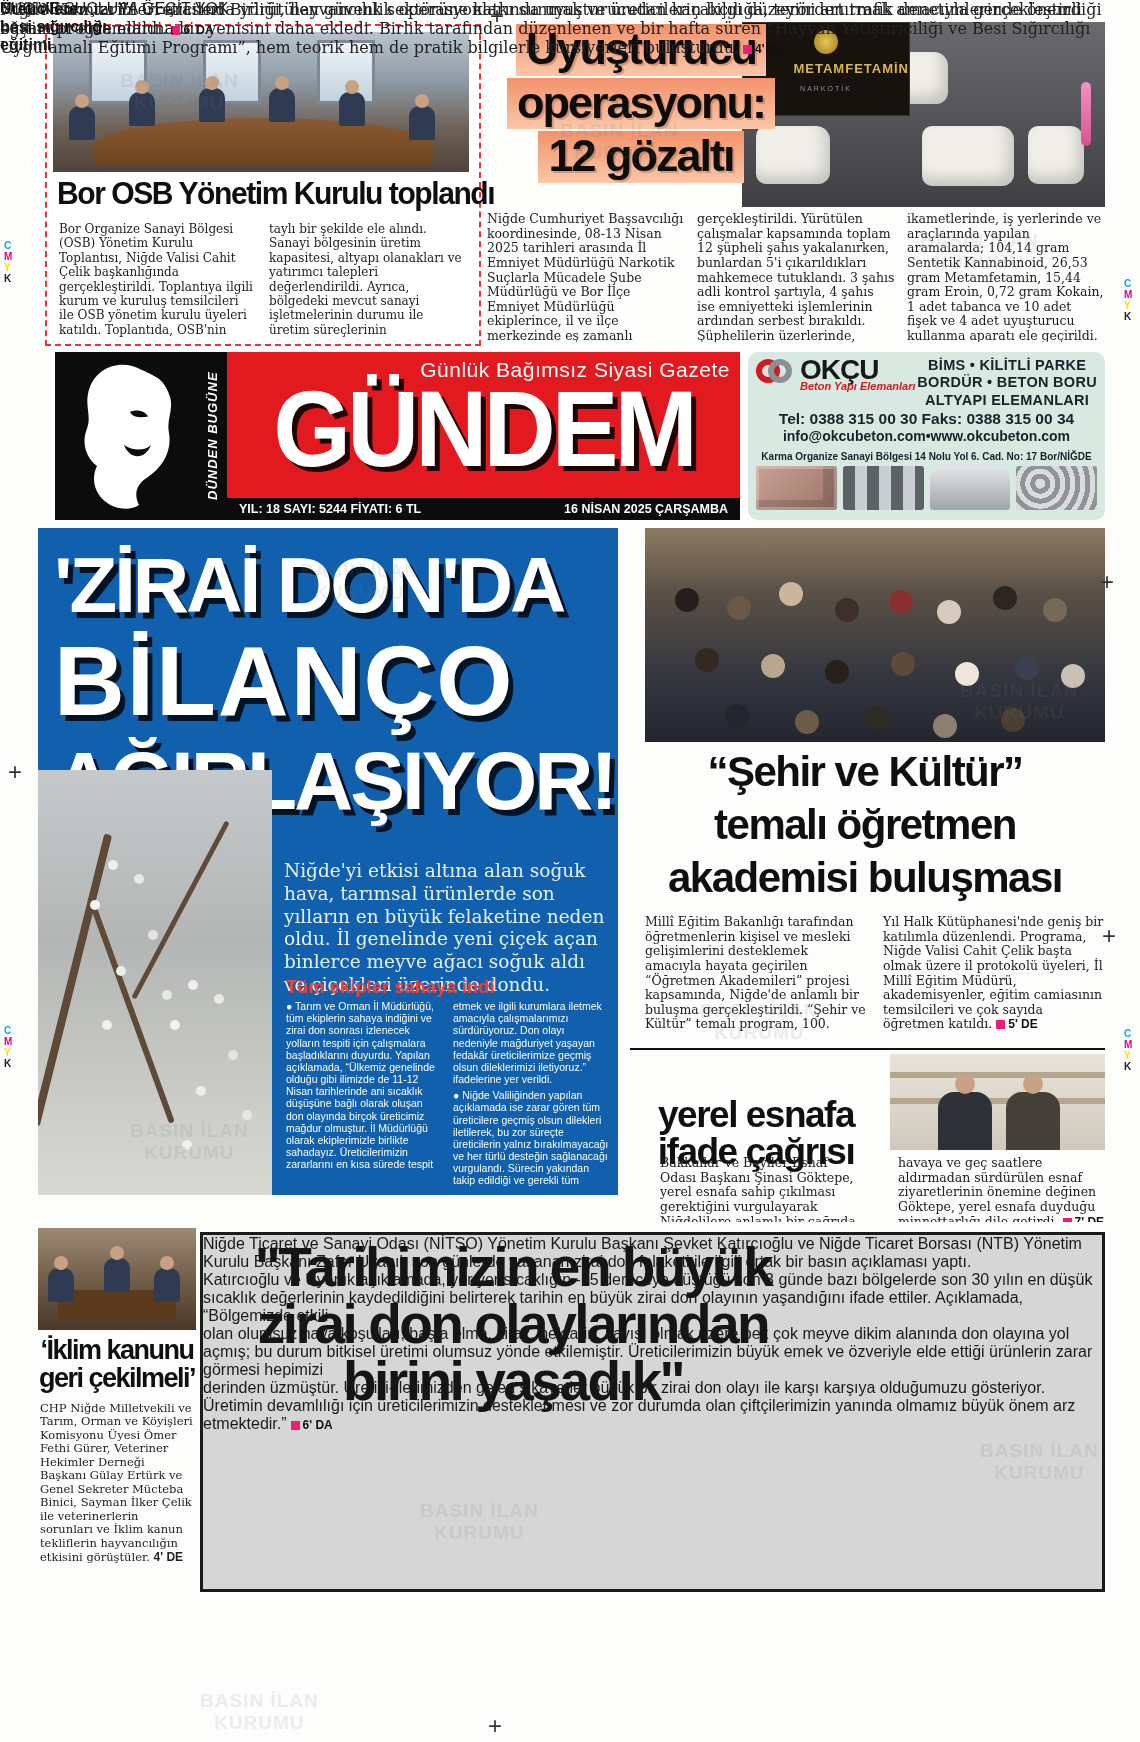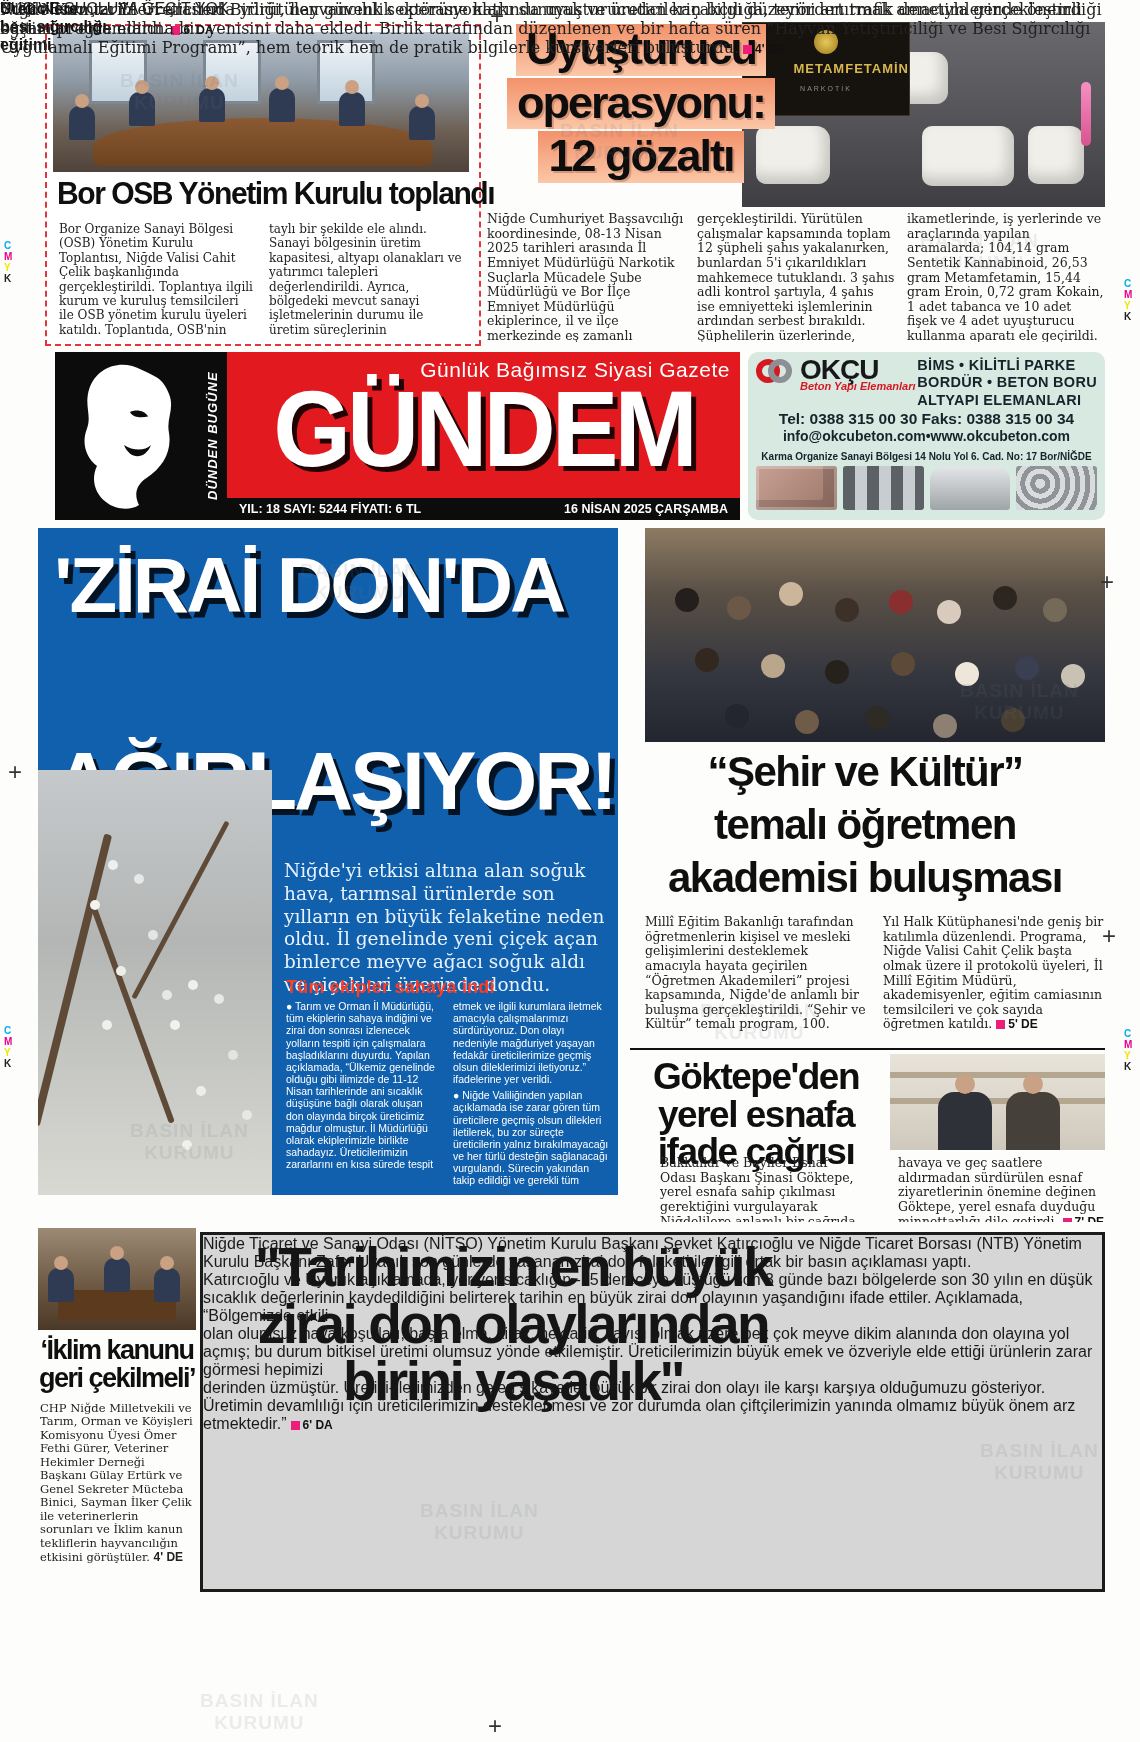--- a/index.html
+++ b/index.html
@@ -56,21 +56,21 @@
      justify-content:space-between;align-items:center;padding:0 12px;font-size:12.5px;font-weight:bold;box-sizing:border-box;}
 
   
   #ad{left:748px;top:352px;width:357px;height:168px;background:#d7e9e0;border-radius:10px;box-sizing:border-box;padding:5px 8px;}
   #ad-row1{display:flex;align-items:flex-start;}
   #okcu-icon{width:40px;height:30px;position:relative;margin-top:2px;}
   #okcu-icon i{position:absolute;width:24px;height:24px;border:6px solid #d61921;border-radius:50%;box-sizing:border-box;}
   #okcu-icon i:nth-child(2){left:12px;border-color:#8c8f94;}
   #okcu-name{font-size:28px;font-weight:bold;color:#17181a;letter-spacing:-1px;line-height:.9;}
   #okcu-sub{font-size:11px;font-style:italic;font-weight:bold;color:#d61921;margin-top:-2px;}
-  #ad-products{margin-left:auto;text-align:left;font-weight:bold;color:#17222b;font-size:14.5px;line-height:1.2;letter-spacing:.3px;}
+  #ad-products{margin-left:auto;text-align:center;font-weight:bold;color:#17222b;font-size:14.5px;line-height:1.2;letter-spacing:.3px;}
   #ad-tel{text-align:center;font-weight:bold;font-size:15.5px;color:#17222b;margin-top:1px;}
   #ad-web{text-align:center;font-weight:bold;font-size:14px;color:#17222b;}
   #ad-addr{text-align:center;font-weight:bold;font-size:10px;color:#17222b;margin-top:7px;}
   #ad-thumbs{display:flex;gap:6px;margin-top:4px;}
   .thumb{width:81px;height:44px;border-radius:3px;}
   #th1{background:linear-gradient(135deg,#c7a194,#9c7668);box-shadow:inset 0 0 0 3px rgba(255,255,255,.25), inset -14px -10px 0 rgba(0,0,0,.15);}
   #th2{background:repeating-linear-gradient(90deg,#5c6166 0 12px,#c8cdd2 12px 24px);}
   #th3{background:linear-gradient(180deg,#e4e6e8,#9fa4a8);border-radius:14px 14px 3px 3px;}
   #th4{background:repeating-radial-gradient(circle at 30% 40%,#d9dbdd 0 5px,#8f9499 5px 10px);}
 
@@ -275,20 +275,21 @@
     <div id="ad-thumbs">
       <div class="thumb" id="th1"></div>
       <div class="thumb" id="th2"></div>
       <div class="thumb" id="th3"></div>
       <div class="thumb" id="th4"></div>
     </div>
   </div>
 
   <div class="abs" id="blue-box">
     <div class="bigline" id="bl1">'ZİRAİ DON'DA</div>
+    <div class="bigline" id="bl2">BİLANÇO</div>
     <div class="bigline" id="bl3">AĞIRLAŞIYOR!</div>
     <div class="photo" id="orchard">
       <div class="branch" style="left:30px;top:60px;width:8px;height:300px;transform:rotate(14deg)"></div>
       <div class="branch" style="left:90px;top:120px;width:6px;height:240px;transform:rotate(-20deg)"></div>
       <div class="branch" style="left:140px;top:40px;width:5px;height:200px;transform:rotate(28deg)"></div>
       <div class="blossom" style="left:70px;top:90px"></div>
       <div class="blossom" style="left:150px;top:210px"></div>
     </div>
     <div id="lede">Niğde'yi etkisi altına alan soğuk hava, tarımsal ürünlerde son yılların en büyük felaketine neden oldu. İl genelinde yeni çiçek açan binlerce meyve ağacı soğuk aldı ve çiçekleri üzerinde dondu.</div>
     <div id="subhead">Tüm ekipler sahaya indi</div>
@@ -310,21 +311,21 @@
     <span>akademisi buluşması</span>
   </div>
   <div class="abs cols serif" id="acad-cols">
     <div class="col">Millî Eğitim Bakanlığı tarafından öğretmenlerin kişisel ve mesleki gelişimlerini desteklemek amacıyla hayata geçirilen “Öğretmen Akademileri” projesi kapsamında, Niğde'de anlamlı bir buluşma gerçekleştirildi. “Şehir ve Kültür” temalı program, 100.</div>
     <div class="col"><span>Yıl Halk Kütüphanesi'nde geniş bir katılımla düzenlendi. Programa, Niğde Valisi Cahit Çelik başta olmak üzere il protokolü üyeleri, İl Millî Eğitim Müdürü, akademisyenler, eğitim camiasının temsilcileri ve çok sayıda öğretmen katıldı.</span><span class="pref"><i class="sq"></i><span>5' DE</span></span></div>
   </div>
 
   <div class="abs" id="divider1"></div>
 
   <div class="abs hl" id="gok-head">
-    <span>Göktepe'den</span><br>
+    <br>
     <span>yerel esnafa</span><br>
     <span>ifade çağrısı</span>
   </div>
   <div class="photo" id="gok-photo">
     <div class="shelf" style="top:18px"></div>
     <div class="shelf" style="top:44px"></div>
     <div class="figure" style="left:48px"></div>
     <div class="figure" style="left:116px;background:#46403a"></div>
   </div>
   <div class="abs cols serif" id="gok-cols">

